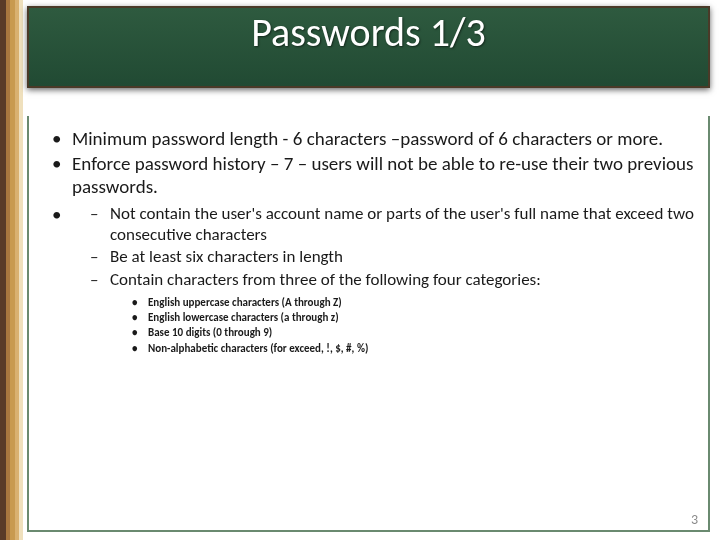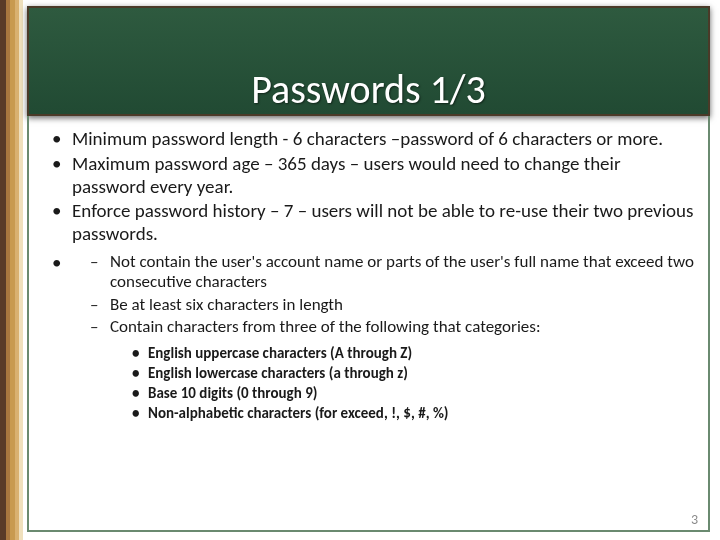--- a/index.html
+++ b/index.html
@@ -21,26 +21,26 @@
   .stripe-2 { left: 6px; background: #a9763f; width: 4px; }
   .stripe-3 { left: 10px; background: #c89a4f; width: 5px; }
   .stripe-4 { left: 15px; background: #d9b170; width: 4px; }
   .stripe-5 { left: 19px; background: #efe0bd; width: 4px; }
 
   .title-bar {
     position: absolute;
     top: 6px;
     left: 27px;
     right: 10px;
-    height: 110px;
+    height: 82px;
     border: 2px solid #4a3a28;
     background: linear-gradient(to bottom, #2e5a3f 0%, #214a33 100%);
     box-shadow: 0 2px 6px rgba(0,0,0,0.6);
     display: flex;
-    align-items: flex-end;
+    align-items: flex-start;
     justify-content: center;
   }
   .title-text {
     color: #fff;
     font-size: 40px;
     font-weight: 400;
     text-shadow: 1px 1px 2px rgba(0,0,0,0.5);
   }
   .inner-border {
     position: absolute;
@@ -89,21 +89,21 @@
     margin-bottom: 2px;
   }
   ul.level2 > li::before {
     content: "–";
     position: absolute;
     left: 2px;
     top: 0;
   }
   ul.level3 {
     list-style: none;
-    font-size: 15px;
+    font-size: 11px;
     font-weight: 600;
     margin-top: 6px;
     margin-left: 20px;
   }
   ul.level3 > li {
     position: relative;
     padding-left: 18px;
     margin-bottom: 2px;
   }
   ul.level3 > li::before {
@@ -131,28 +131,27 @@
 
 <div class="title-bar">
   <span class="title-text">Passwords 1/3</span>
 </div>
 
 <div class="inner-border"></div>
 
 <div class="content">
   <ul class="level1">
     <li><span>Minimum password length - 6 characters –password of 6 characters or more.</span></li>
-    <li><span>Maximum password age – 365 days – users would need to change their password every year.</span></li>
     <li><span>Enforce password history – 7 – users will not be able to re-use their two previous passwords.</span></li>
     <li>
       <ul class="level2">
         <li><span>Not contain the user's account name or parts of the user's full name that exceed two consecutive characters</span></li>
         <li><span>Be at least six characters in length</span></li>
         <li>
-          <span>Contain characters from three of the following that categories:</span>
+          <span>Contain characters from three of the following four categories:</span>
           <ul class="level3">
             <li><span>English uppercase characters (A through Z)</span></li>
             <li><span>English lowercase characters (a through z)</span></li>
             <li><span>Base 10 digits (0 through 9)</span></li>
             <li><span>Non-alphabetic characters (for exceed, !, $, #, %)</span></li>
           </ul>
         </li>
       </ul>
     </li>
   </ul>

